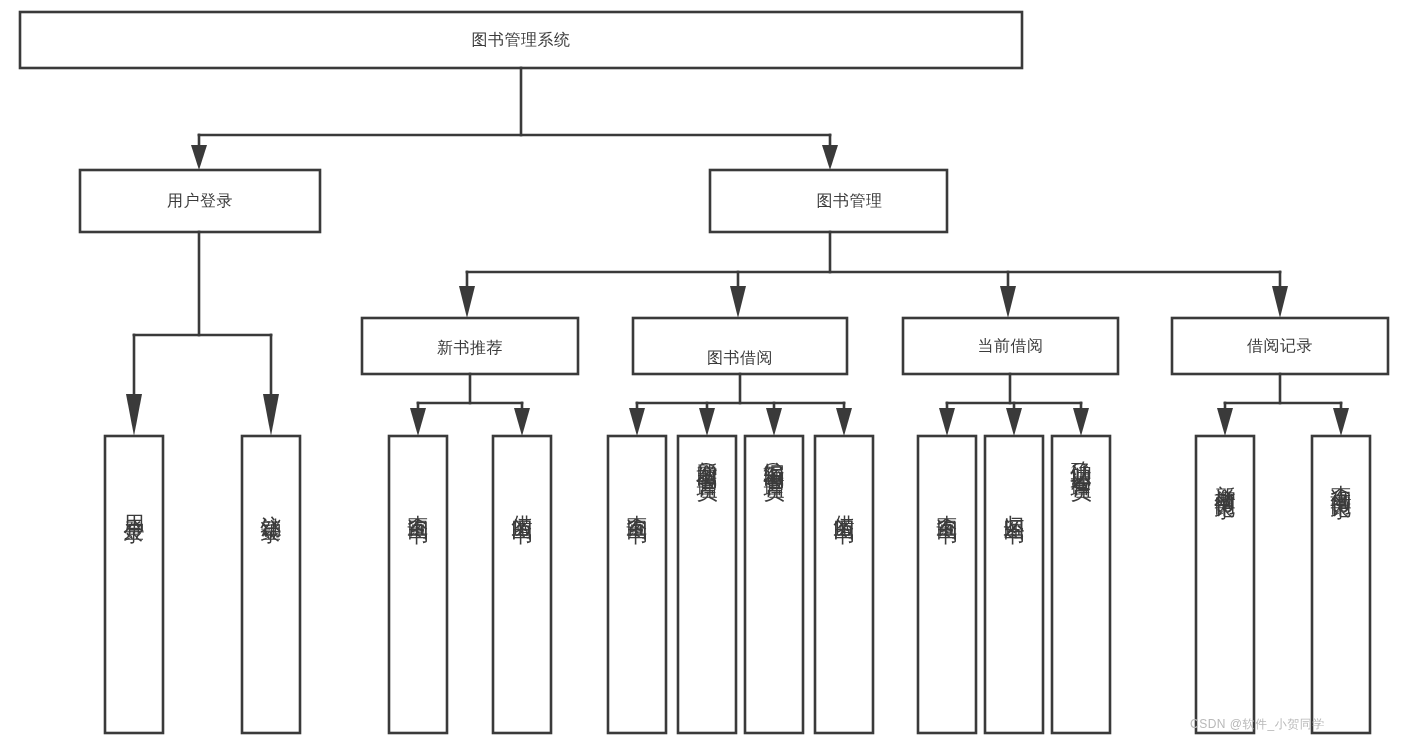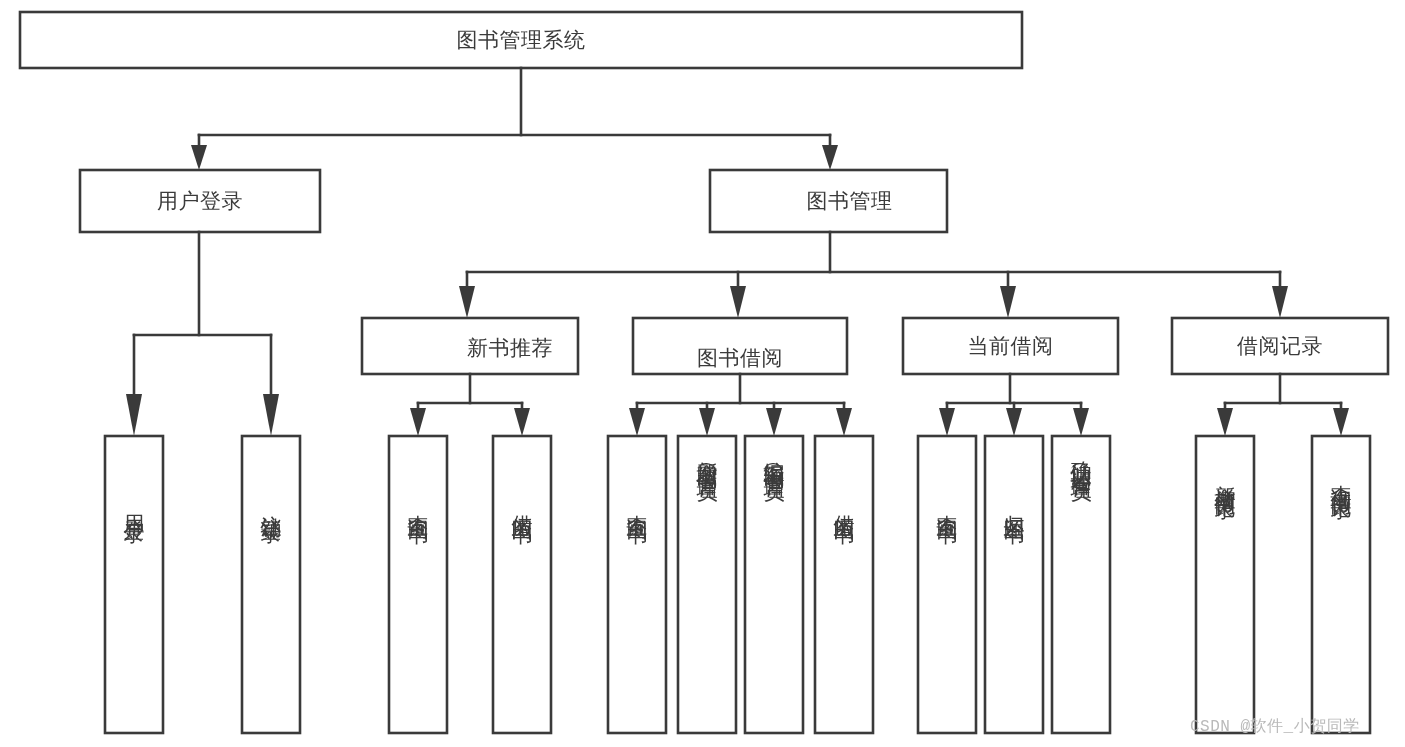--- a/index.html
+++ b/index.html
@@ -47,41 +47,41 @@
     color: #3b3b3b;
     font-family: "DejaVu Sans", "Liberation Sans", sans-serif;
     display: flex;
     align-items: center;
     justify-content: center;
     text-align: center;
     pointer-events: none;
     white-space: nowrap;
   }
   .node-label.horiz {
-    font-size: 21px;
+    font-size: 16px;
     letter-spacing: 0.5px;
     border-radius: 6px;
   }
   .node-label.vert {
     writing-mode: vertical-rl;
     text-orientation: upright;
     font-size: 21px;
     letter-spacing: 3px;
     align-items: center;
     justify-content: flex-start;
     white-space: normal;
     line-height: 1.05;
   }
   .watermark {
     position: absolute;
     left: 1190px;
     top: 716px;
-    font-size: 16px;
+    font-size: 12px;
     color: #b9b9b9;
-    font-family: Liberation Mono, monospace;
+    font-family: Liberation Sans, sans-serif;
     white-space: nowrap;
     letter-spacing: 0.5px;
   }
 </style>
 </head>
 <body>
 
 <div id="diagram-root">
 
   <svg class="diagram-svg" viewBox="0 0 1405 747">
@@ -176,21 +176,21 @@
     <rect class="node-box" x="1312" y="436" width="58" height="297"></rect>
 
   </svg>
 
   <div class="node-label horiz" style="left:20px; top:12px; width:1002px; height:56px;">图书管理系统</div>
 
   <div class="node-label horiz" style="left:80px; top:170px; width:240px; height:62px;">用户登录</div>
 
   <div class="node-label horiz" style="left:710px; top:170px; width:279px; height:62px;">图书管理</div>
 
-  <div class="node-label horiz" style="left:362px; top:318px; width:216px; height:60px;padding-left:40px;">新书推荐</div>
+  <div class="node-label horiz" style="left:362px; top:318px; width:216px; height:60px;">新书推荐</div>
 
   <div class="node-label horiz" style="left:633px; top:318px; width:214px; height:56px;margin-top:12px;">图书借阅</div>
 
   <div class="node-label horiz" style="left:1172px; top:318px; width:216px; height:56px;">借阅记录</div>
 
   <div class="node-label horiz" style="left:903px; top:318px; width:215px; height:56px;">当前借阅</div>
 
   <div class="node-label vert" style="left:105px; top:498px; width:58px; height:180px;">用户登录</div>
 
   <div class="node-label vert" style="left:242px; top:498px; width:58px; height:180px;">注销登录</div>

